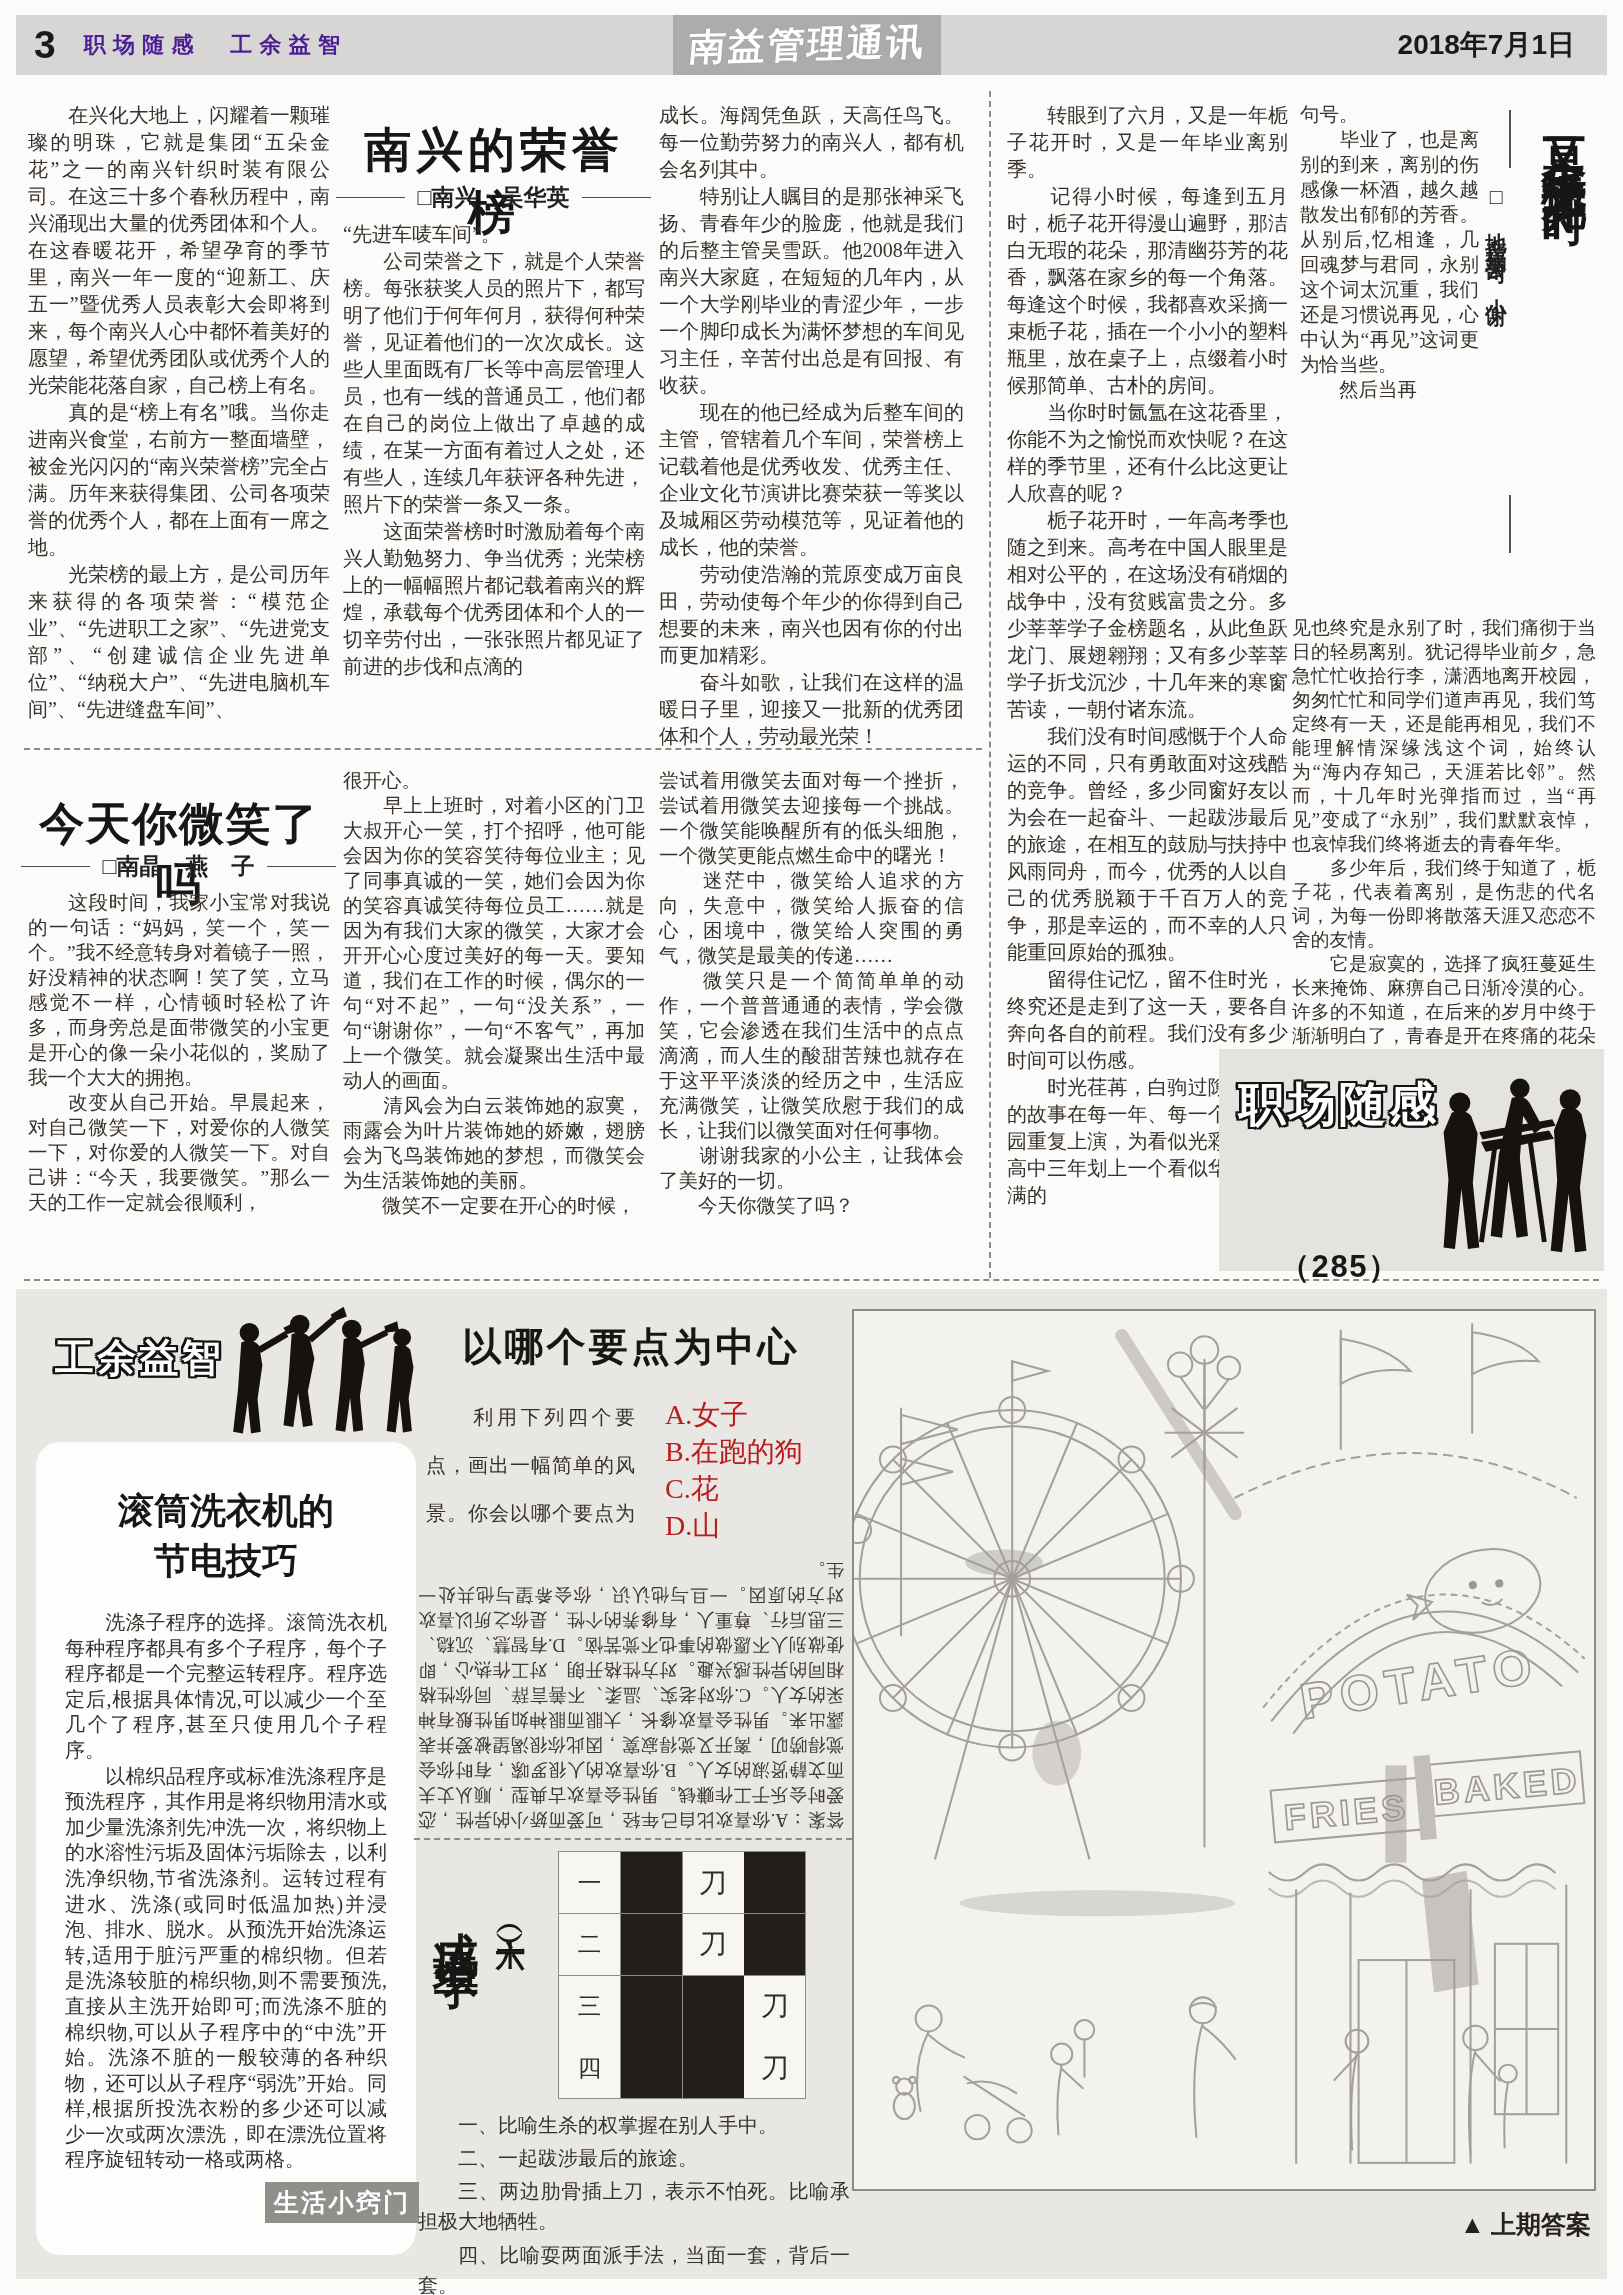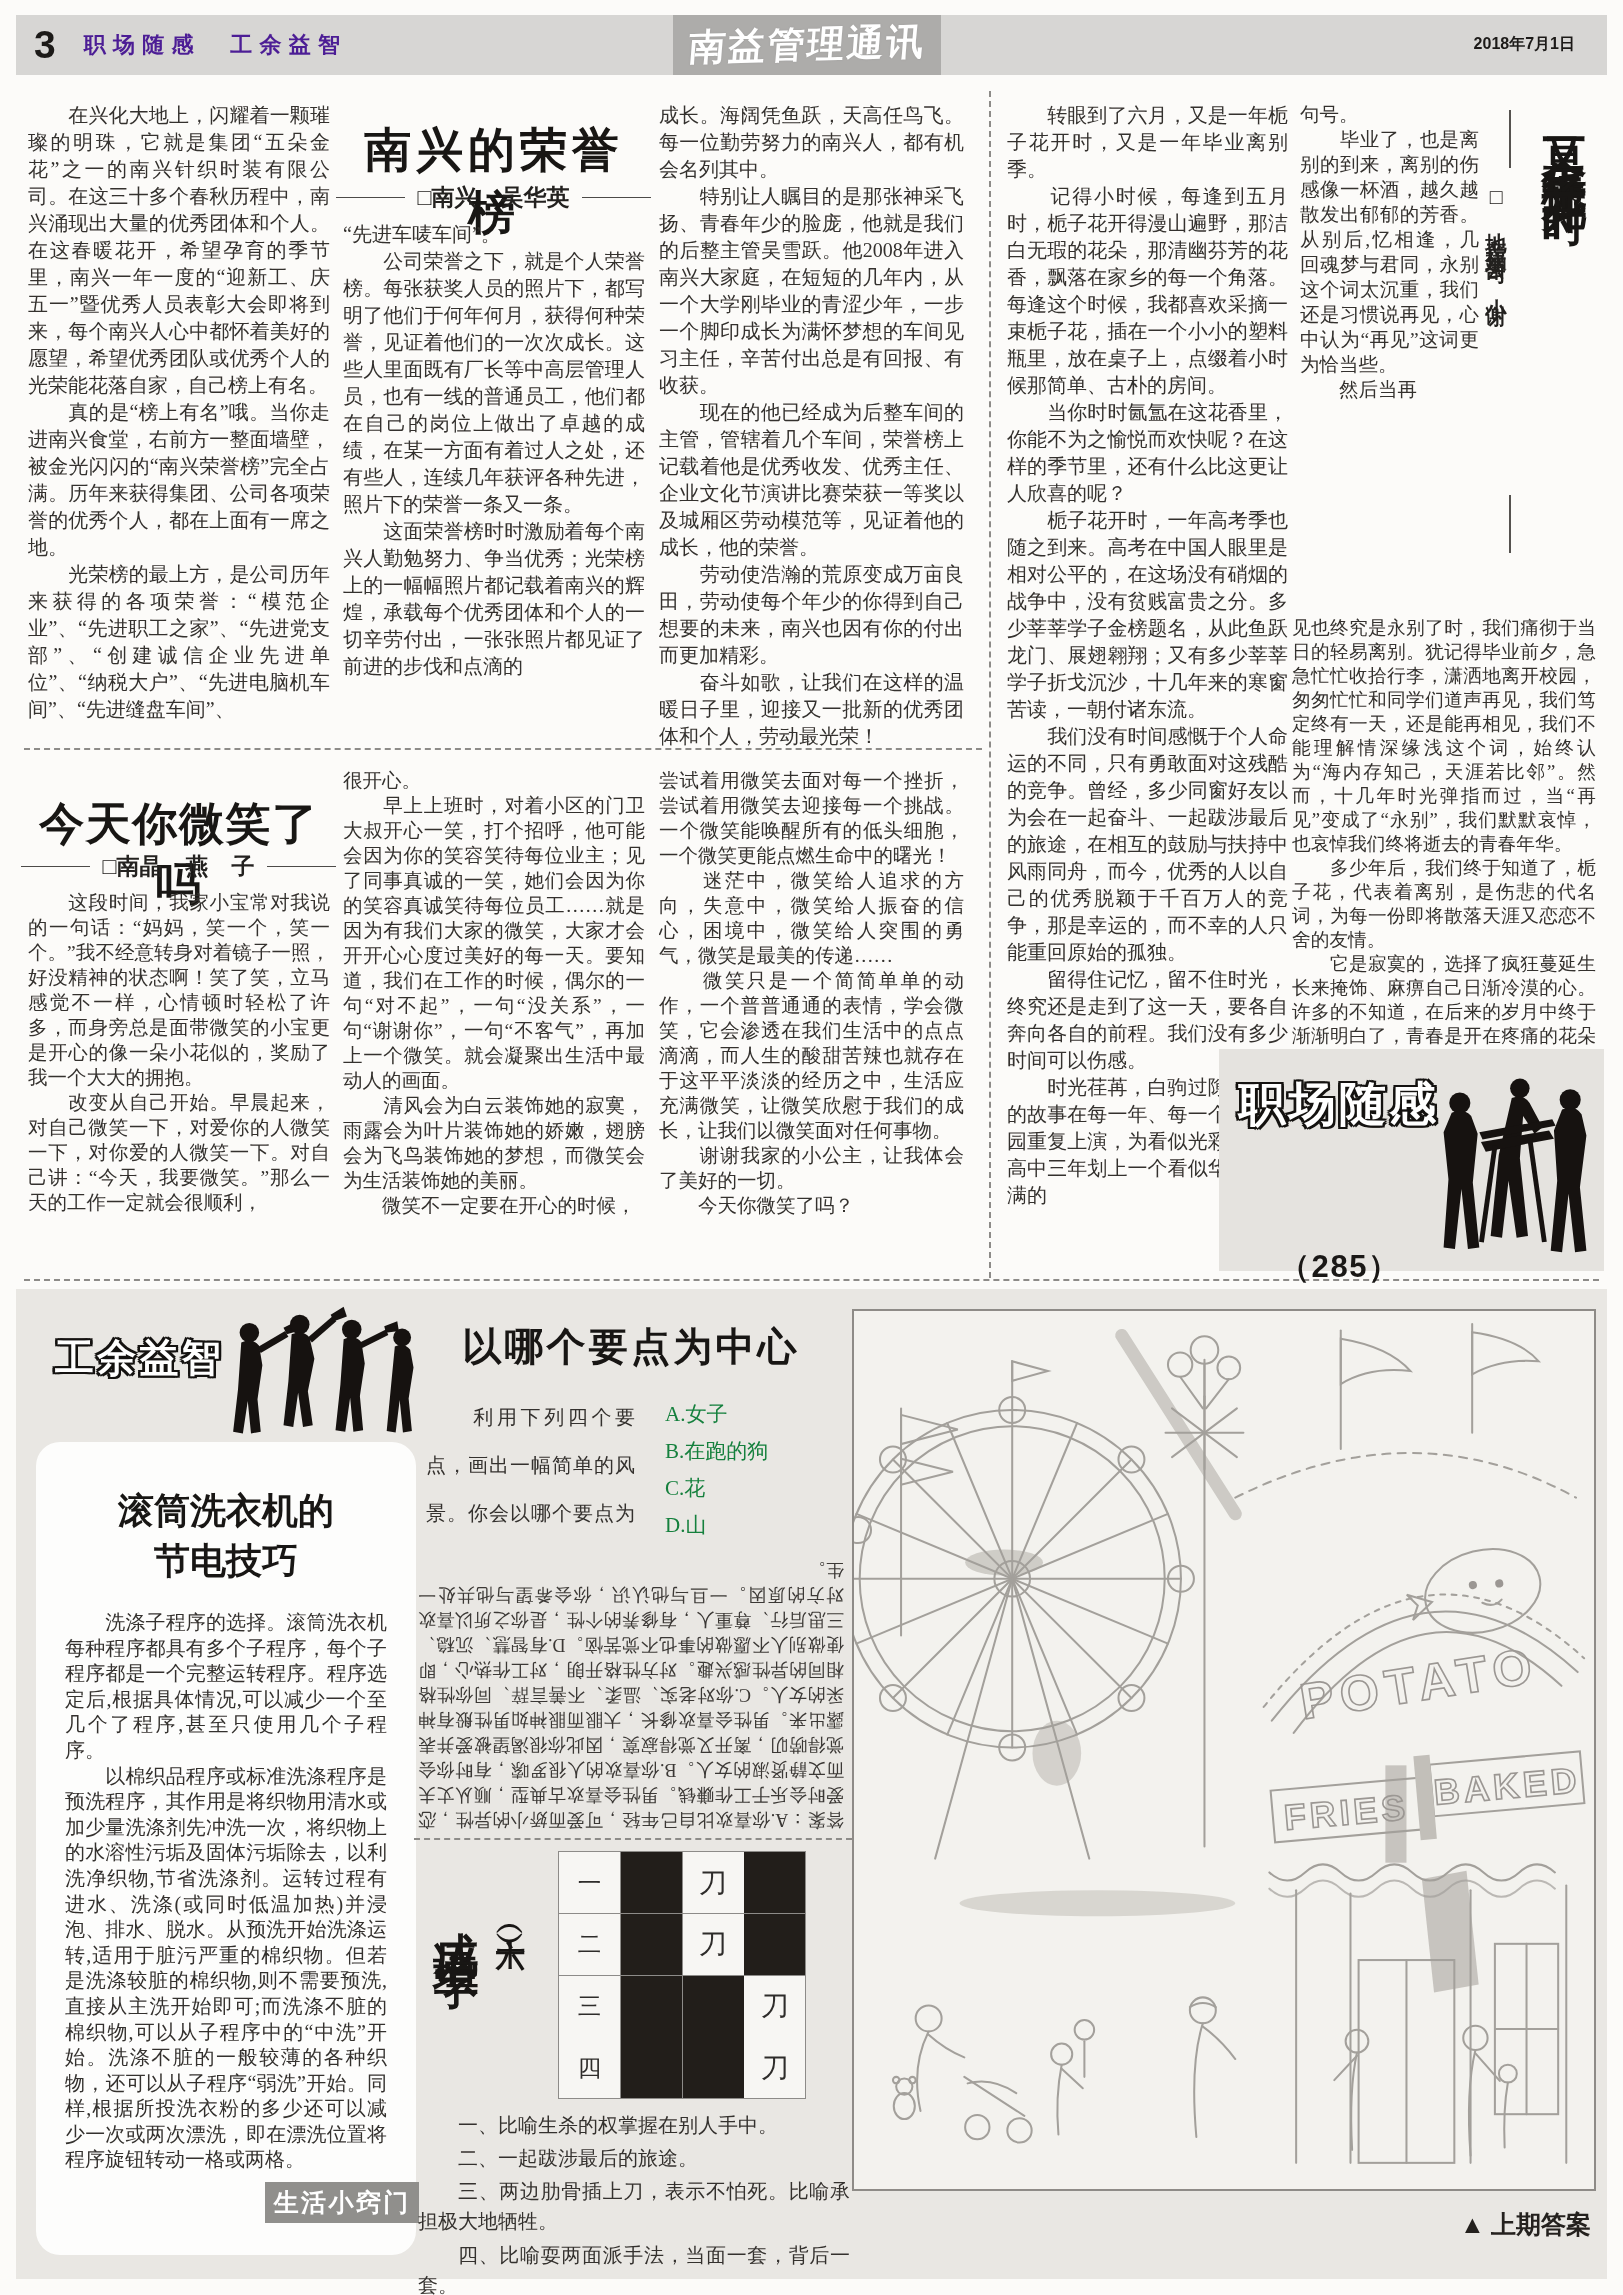--- a/index.html
+++ b/index.html
@@ -4,21 +4,21 @@
 <style>
   html,body{margin:0;padding:0;background:#ccc;}
   .page{position:relative;width:1623px;height:2295px;background:#fcfbf9;font-family:"Liberation Serif","DejaVu Serif",serif;color:#2e2c2a;overflow:hidden;margin:0 auto;}
   .abs{position:absolute;}
   
   .header{left:16px;top:14.6px;width:1591px;height:60px;background:#d7d6d4;display:flex;align-items:center;}
   .pagenum{font-size:39px;font-weight:bold;margin-left:18px;color:#1c1a18;font-family:"Liberation Sans",sans-serif;}
   .sections{font-size:22px;font-weight:bold;letter-spacing:7.3px;margin-left:28px;color:#4c1d95;}
   .masthead-block{left:657px;top:0;width:268px;height:60px;background:#adacaa;display:flex;align-items:center;justify-content:center;}
   .masthead{color:#fff;font-size:37px;font-weight:bold;letter-spacing:2.4px;transform:skewX(-6deg) rotate(-1.5deg);text-shadow:0 0 1.6px #9a9998;}
-  .date{margin-left:auto;margin-right:32px;font-size:16px;font-weight:bold;font-family:"Liberation Sans",sans-serif;color:#1c1a18;}
+  .date{margin-left:auto;margin-right:32px;font-size:28px;font-weight:bold;font-family:"Liberation Sans",sans-serif;color:#1c1a18;}
   
   .body-text{font-size:20px;line-height:27px;text-align:justify;white-space:pre-wrap;overflow:hidden;color:#34312e;}
   .sm{font-size:19.5px;line-height:25px;}
   .xs{font-size:18.7px;line-height:24px;}
   .headline{font-size:47px;font-weight:bold;text-align:center;letter-spacing:4.9px;color:#181614;}
   .byline{display:flex;align-items:center;gap:13px;font-size:23px;font-weight:bold;color:#23211f;}
   .byline .rule{flex:1;border-top:1.6px solid #4c4a48;height:0;}
   .vert{writing-mode:vertical-rl;}
   .dashed-h{border-top:2.4px dashed #8d8b88;height:0;}
   .dashed-v{border-left:2.4px dashed #8d8b88;width:0;}
@@ -26,21 +26,21 @@
   .badge-title{font-weight:bold;color:#fff;letter-spacing:3.2px;font-family:"Liberation Sans",sans-serif;
     text-shadow:-2.4px -2.4px 0 #141210,2.4px -2.4px 0 #141210,-2.4px 2.4px 0 #141210,2.4px 2.4px 0 #141210,0 -2.4px 0 #141210,0 2.4px 0 #141210,-2.4px 0 0 #141210,2.4px 0 0 #141210;}
   .badge-num{font-weight:bold;font-family:"Liberation Sans",sans-serif;color:#1a1816;margin-top:48px;}
   .graybox{background:#e5e3df;}
   
   .bottom{left:16px;top:1289px;width:1591px;height:990px;background:#e9e7e3;}
   .card{left:20px;top:153px;width:380px;height:813px;background:#fdfdfc;border-radius:24px;}
   .card-title{margin-top:44px;text-align:center;font-size:36px;line-height:50px;font-weight:bold;white-space:pre-wrap;color:#181614;}
   .life-tag{position:absolute;right:-3.2px;bottom:32px;width:154px;height:41px;background:#908f8c;color:#fff;font-weight:bold;font-size:25px;display:flex;align-items:center;justify-content:center;letter-spacing:2.4px;}
   .focus-title{font-size:39px;font-weight:bold;text-align:center;letter-spacing:3.2px;color:#181614;}
-  .opt{font-size:21px;line-height:37px;color:#15803d;}
+  .opt{font-size:28px;line-height:37px;color:#b91c1c;}
   .rot180{transform:rotate(180deg);}
   
   .xw-grid{display:grid;grid-template-columns:repeat(4,61px);grid-auto-rows:61px;gap:0.8px;background:#8d8b88;border:0.8px solid #8d8b88;width:246px;}
   .cell{background:#f7f6f3;display:flex;align-items:center;justify-content:center;font-size:28px;color:#2e2c2a;}
   .cell.black{background:#221e1a;}
   .cell .lab{font-size:23.5px;}
   .clue{margin:0 0 3.2px 0;font-size:20px;line-height:30px;text-indent:2em;text-align:justify;color:#34312e;}
   .illus-frame{left:836px;top:19.5px;width:740px;height:878px;background:#f3f2ee;border:2.4px solid #8e8b87;}
   .caption{left:1242px;top:919px;width:333px;text-align:right;font-size:25px;font-weight:bold;color:#24211e;}
   svg text{font-family:"Liberation Sans",sans-serif;}

